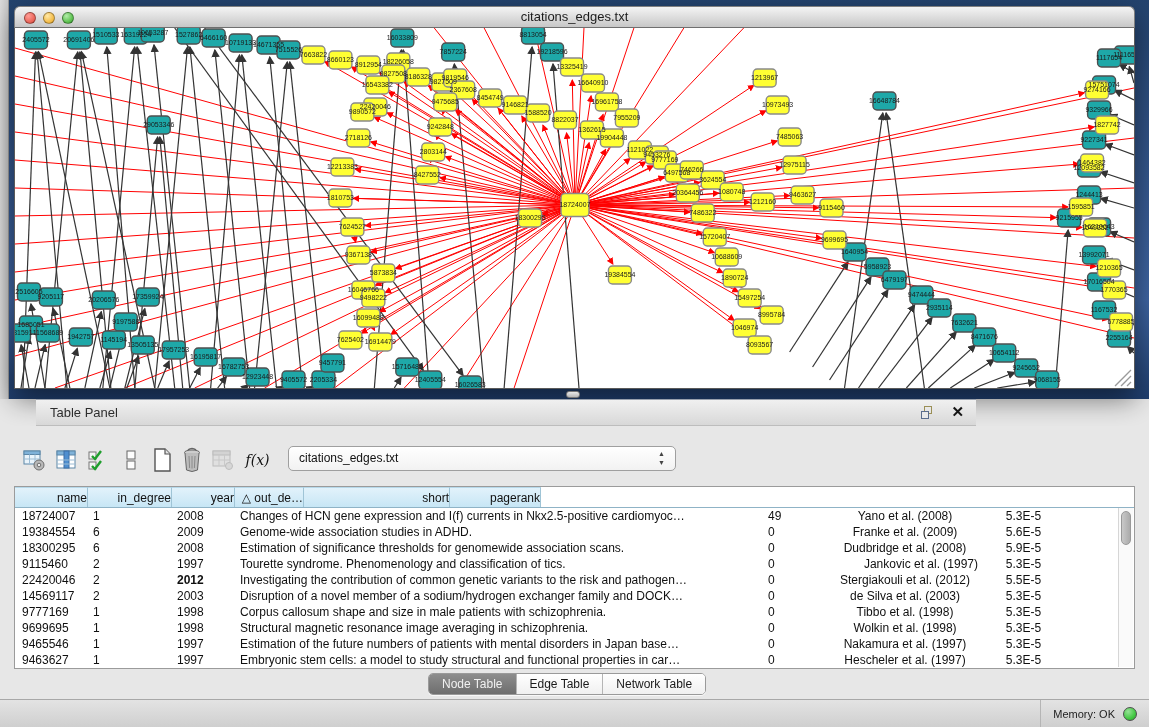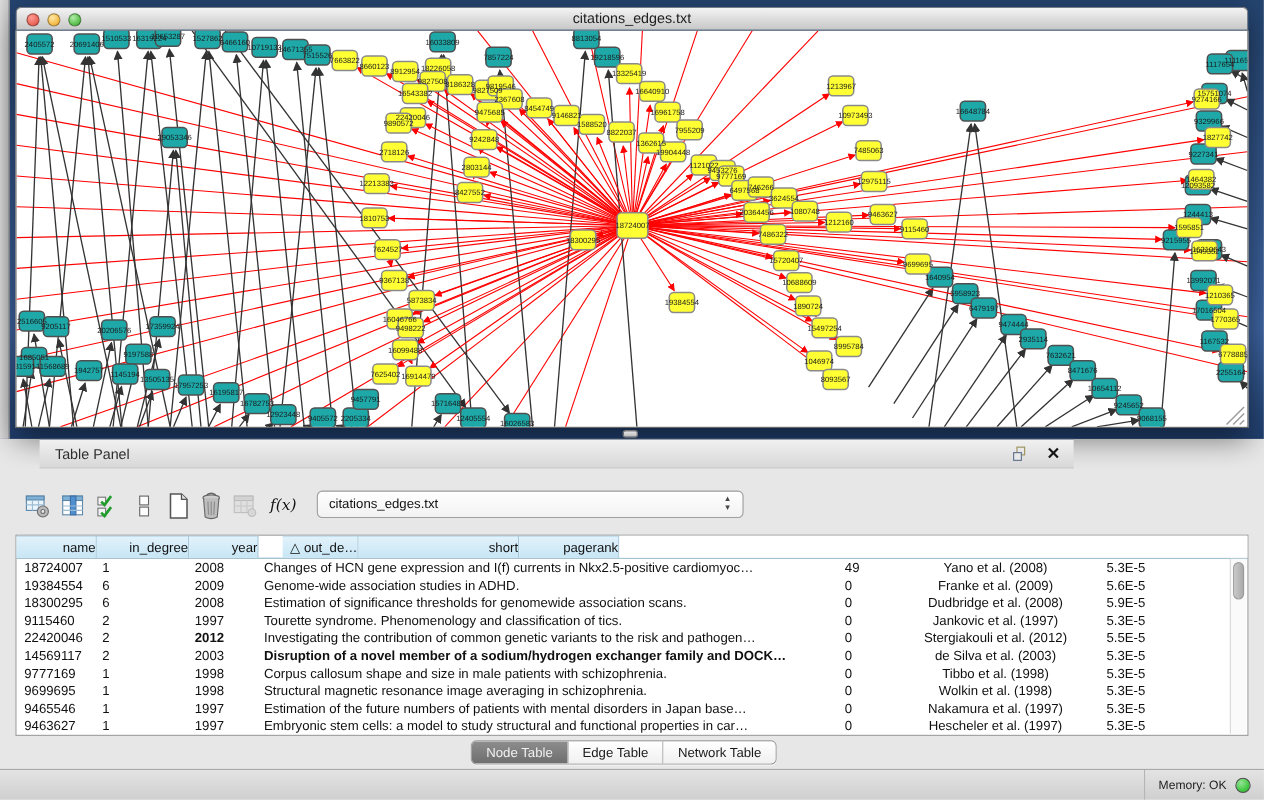--- a/index.html
+++ b/index.html
@@ -645,21 +645,21 @@
         <span class="cval">citations_edges.txt</span>
         <span class="arrows">▲<br>▼</span>
       </div>
     </div>
 
     <div class="table-outer">
       <div class="thead" id="thead">
           <div class="th" style="width: 73px;">name</div>
           <div class="th" style="width: 84px;">in_degree</div>
           <div class="th" style="width: 63px;">year</div>
-          <div class="th" style="width: 69px; margin-left: 22px;">△ out_de…</div>
+          <div class="th" style="width: 69px;">△ out_de…</div>
           <div class="th" style="width: 146px;">short</div>
           <div class="th" style="width: 91px;">pagerank</div>
           <div class="th filler"></div>
         </div>
       <div class="tbody" id="tbody">
           <div class="trow">
             <div class="td c0" style="width: 73px;">18724007</div>
             <div class="td c1" style="width: 84px;">1</div>
             <div class="td c2" style="width: 63px;">2008</div>
             <div class="td c3" style="width: 528px;">Changes of HCN gene expression and I(f) currents in Nkx2.5-positive cardiomyoc…</div>
@@ -684,37 +684,37 @@
             <div class="td c4" style="width: 69px;">0</div>
             <div class="td c5 center" style="width: 146px;">Dudbridge et al. (2008)</div>
             <div class="td c6 center" style="width: 91px;">5.9E-5</div>
           </div>
           <div class="trow">
             <div class="td c0" style="width: 73px;">9115460</div>
             <div class="td c1" style="width: 84px;">2</div>
             <div class="td c2" style="width: 63px;">1997</div>
             <div class="td c3" style="width: 528px;">Tourette syndrome. Phenomenology and classification of tics.</div>
             <div class="td c4" style="width: 69px;">0</div>
-            <div class="td c5 center" style="width: 146px;">Jankovic et al. (1997)</div>
+            <div class="td c5 center" style="width: 146px; text-align: right;">Jankovic et al. (1997)</div>
             <div class="td c6 center" style="width: 91px;">5.3E-5</div>
           </div>
           <div class="trow">
             <div class="td c0" style="width: 73px;">22420046</div>
             <div class="td c1" style="width: 84px;">2</div>
             <div class="td c2" style="width: 63px; font-weight: bold;">2012</div>
             <div class="td c3" style="width: 528px;">Investigating the contribution of common genetic variants to the risk and pathogen…</div>
             <div class="td c4" style="width: 69px;">0</div>
             <div class="td c5 center" style="width: 146px;">Stergiakouli et al. (2012)</div>
             <div class="td c6 center" style="width: 91px;">5.5E-5</div>
           </div>
           <div class="trow">
             <div class="td c0" style="width: 73px;">14569117</div>
             <div class="td c1" style="width: 84px;">2</div>
             <div class="td c2" style="width: 63px;">2003</div>
-            <div class="td c3" style="width: 528px; font-weight: bold;">Disruption of a novel member of a sodium/hydrogen exchanger family and DOCK…</div>
+            <div class="td c3" style="width: 528px;">Disruption of a novel member of a sodium/hydrogen exchanger family and DOCK…</div>
             <div class="td c4" style="width: 69px;">0</div>
             <div class="td c5 center" style="width: 146px;">de Silva et al. (2003)</div>
             <div class="td c6 center" style="width: 91px;">5.3E-5</div>
           </div>
           <div class="trow">
             <div class="td c0" style="width: 73px;">9777169</div>
             <div class="td c1" style="width: 84px;">1</div>
             <div class="td c2" style="width: 63px;">1998</div>
             <div class="td c3" style="width: 528px;">Corpus callosum shape and size in male patients with schizophrenia.</div>
             <div class="td c4" style="width: 69px;">0</div>

